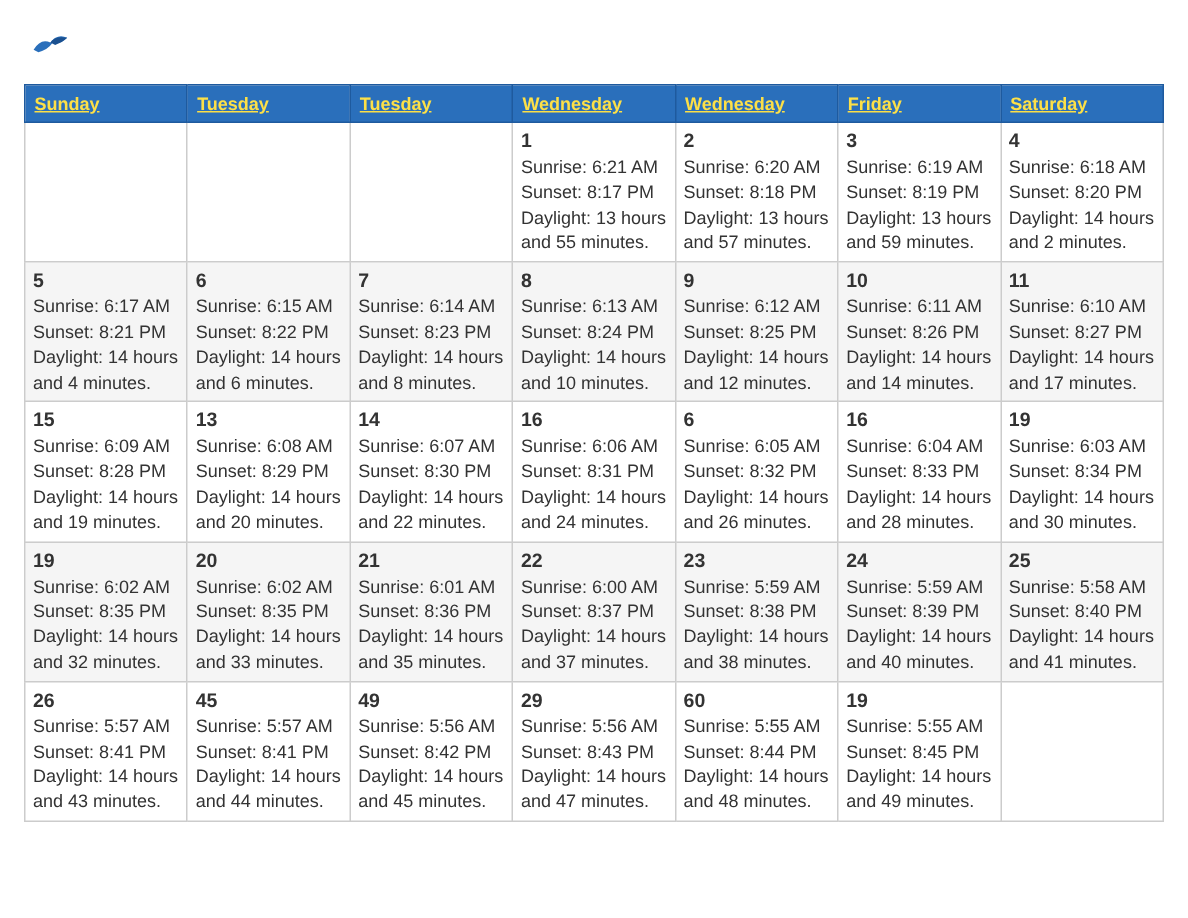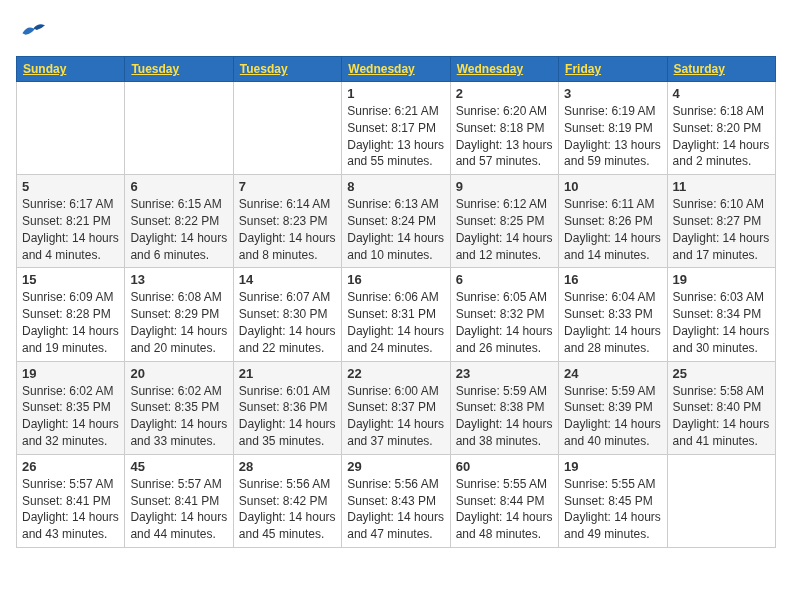--- a/index.html
+++ b/index.html
@@ -236,21 +236,21 @@
       <tr>
         <td>
           <span class="day-number">26</span>
           <div class="day-info">Sunrise: 5:57 AM<br>Sunset: 8:41 PM<br>Daylight: 14 hours and 43 minutes.</div>
         </td>
         <td>
           <span class="day-number">45</span>
           <div class="day-info">Sunrise: 5:57 AM<br>Sunset: 8:41 PM<br>Daylight: 14 hours and 44 minutes.</div>
         </td>
         <td>
-          <span class="day-number">28</span>
+          <span class="day-number">49</span>
           <div class="day-info">Sunrise: 5:56 AM<br>Sunset: 8:42 PM<br>Daylight: 14 hours and 45 minutes.</div>
         </td>
         <td>
           <span class="day-number">29</span>
           <div class="day-info">Sunrise: 5:56 AM<br>Sunset: 8:43 PM<br>Daylight: 14 hours and 47 minutes.</div>
         </td>
         <td>
           <span class="day-number">60</span>
           <div class="day-info">Sunrise: 5:55 AM<br>Sunset: 8:44 PM<br>Daylight: 14 hours and 48 minutes.</div>
         </td>

